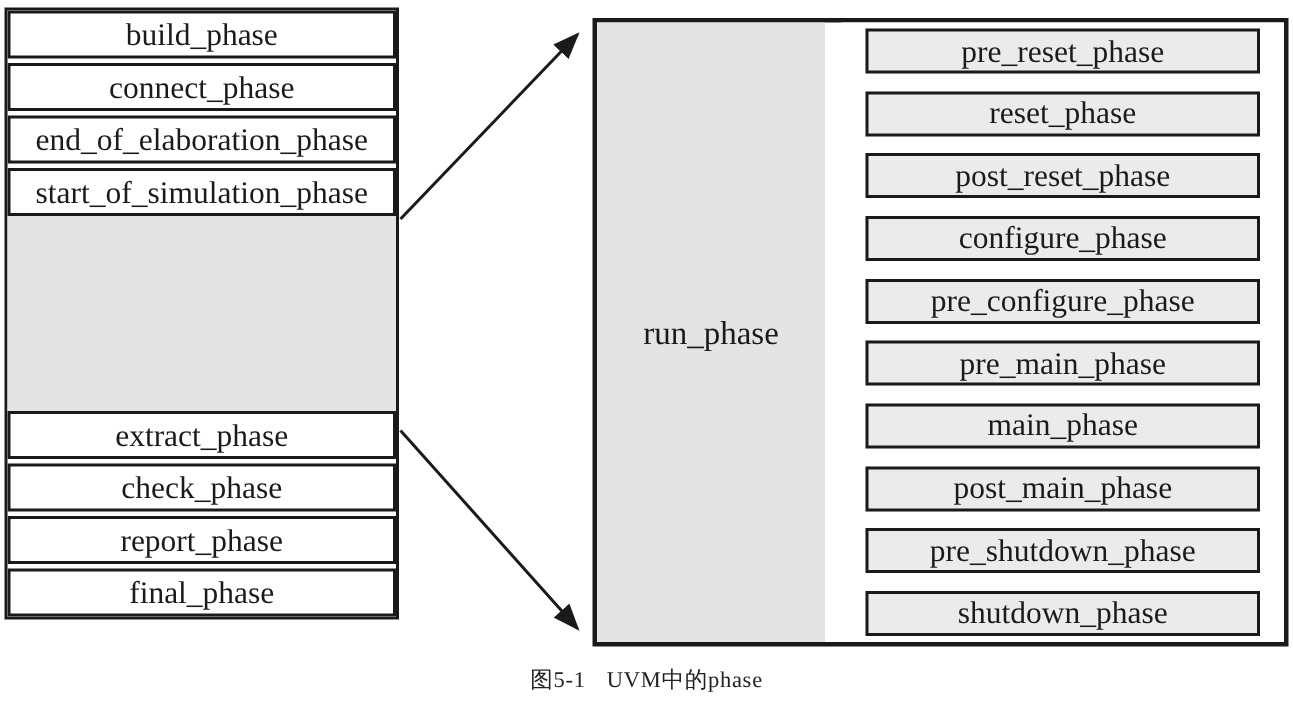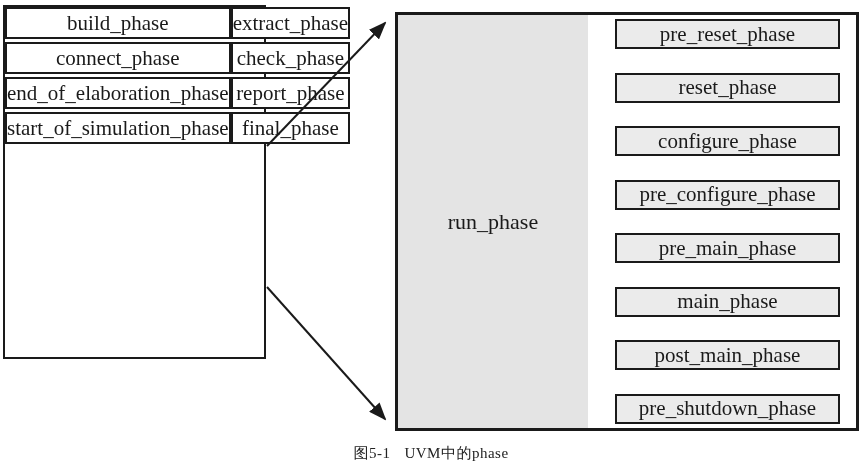--- a/index.html
+++ b/index.html
@@ -8,43 +8,43 @@
     --row-gray:#ebebeb;
   }
   html,body{margin:0;padding:0;background:#fff;width:862px;height:475px;overflow:hidden;}
   .canvas{
     position:relative;width:862px;height:475px;background:#fff;
     font-family:"Liberation Serif","DejaVu Serif",serif;color:var(--ink);
   }
 
   
   .left-table{
-    position:absolute;left:3px;top:5px;width:263px;height:354px;
+    position:absolute;left:3px;top:5px;width:263px;height:408px;
     box-sizing:border-box;border:2px solid var(--ink);
-    display:flex;flex-direction:row;background:#fff;
+    display:flex;flex-direction:column;background:#fff;
   }
   .rows-group{display:flex;flex-direction:column;gap:3px;}
   .phase-row{
     box-sizing:border-box;height:32px;border:2px solid var(--ink);
     display:flex;align-items:center;justify-content:center;
     font-size:21px;line-height:1;background:#fff;white-space:nowrap;
   }
   .gray-gap{flex:1 1 auto;background:var(--panel-gray);}
 
   
   .arrows{position:absolute;left:0;top:0;pointer-events:none;}
 
   
   .right-table{
     position:absolute;left:395px;top:12px;width:464px;height:419px;
     box-sizing:border-box;border:3px solid var(--ink);
     display:flex;background:#fff;
   }
   .run-cell{
-    width:190px;flex:0 0 auto;background:var(--panel-gray);
+    width:152px;flex:0 0 auto;background:var(--panel-gray);
     display:flex;align-items:center;justify-content:center;
     font-size:22px;white-space:nowrap;
   }
   .sub-rows{
     flex:1 1 auto;margin-left:11px;
     display:flex;flex-direction:column;justify-content:space-between;
     padding:4px 16px;box-sizing:border-box;background:#fff;
   }
   .sub-rows .phase-row{height:30px;background:var(--row-gray);}
 
@@ -87,26 +87,28 @@
     <line x1="267" y1="146" x2="385" y2="23" stroke="#1a1a1a" stroke-width="2" marker-end="url(#ah)"></line>
     <line x1="267" y1="287" x2="385" y2="419" stroke="#1a1a1a" stroke-width="2" marker-end="url(#ah)"></line>
   </svg>
 
   <div class="right-table">
     <div class="run-cell">run_phase</div>
     <div class="sub-rows">
 
     <div class="phase-row">pre_reset_phase</div>
         <div class="phase-row">reset_phase</div>
+        <div class="phase-row">post_reset_phase</div>
         <div class="phase-row">configure_phase</div>
         <div class="phase-row">pre_configure_phase</div>
         <div class="phase-row">pre_main_phase</div>
         <div class="phase-row">main_phase</div>
         <div class="phase-row">post_main_phase</div>
         <div class="phase-row">pre_shutdown_phase</div>
+        <div class="phase-row">shutdown_phase</div>
       </div>
   </div>
 
   <div class="caption">
     <span class="fig-num">图5-1</span><span>UVM中的phase</span>
   </div>
 
 </div>
 
 </body></html>

